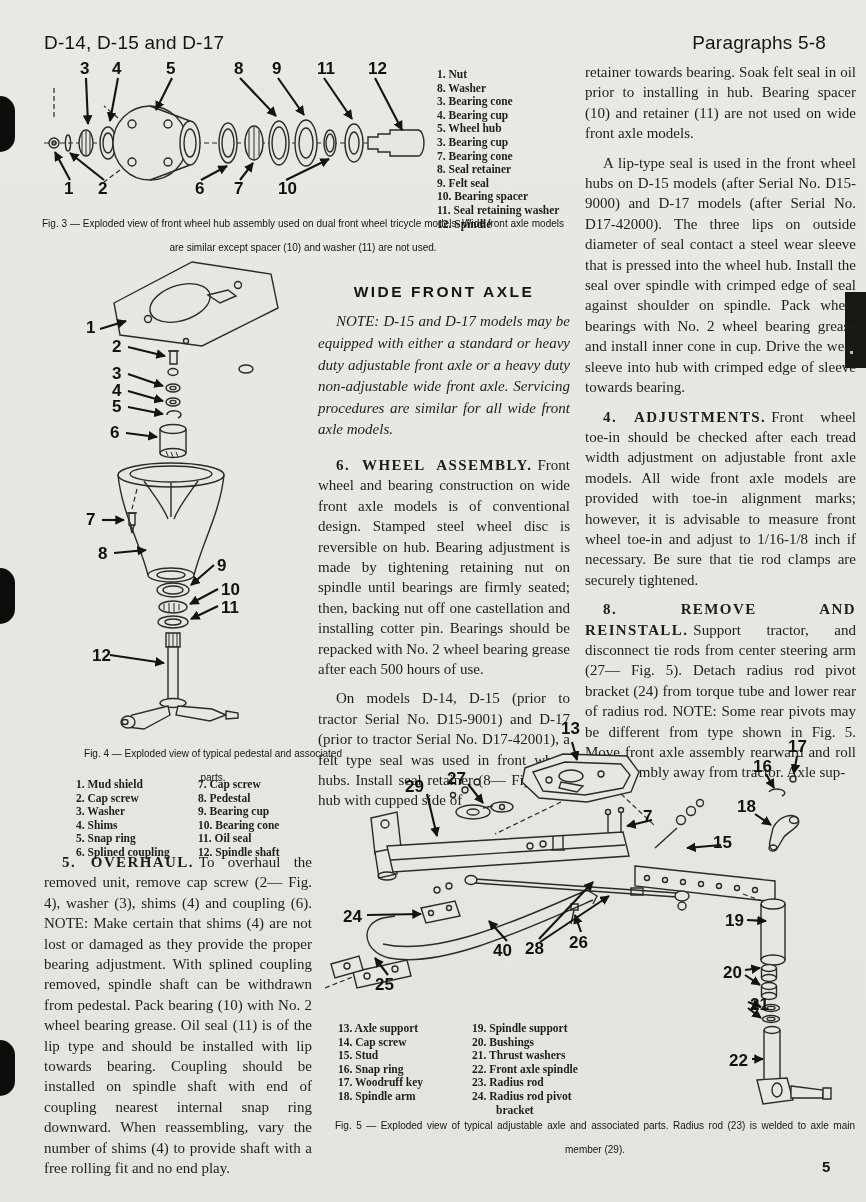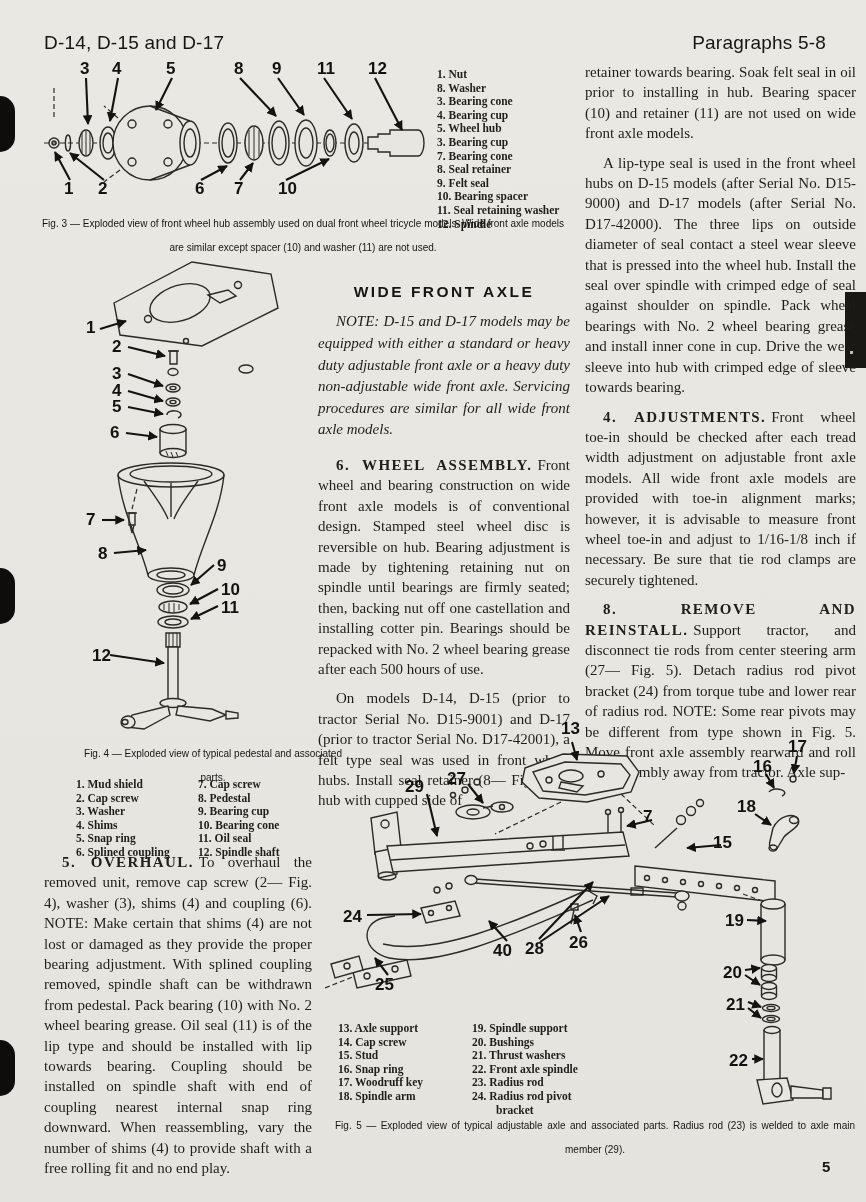--- a/index.html
+++ b/index.html
@@ -478,21 +478,21 @@
       <line class="ldr" x1="102" y1="76" x2="112" y2="118" marker-end="url(#ah5)"></line>
     </svg>
     <span class="co" style="left:236px;top:2px">13</span>
     <span class="co" style="left:318px;top:90px">7</span>
     <span class="co" style="left:388px;top:116px">15</span>
     <span class="co" style="left:428px;top:40px">16</span>
     <span class="co" style="left:463px;top:20px">17</span>
     <span class="co" style="left:412px;top:80px">18</span>
     <span class="co" style="left:400px;top:194px">19</span>
     <span class="co" style="left:398px;top:246px">20</span>
-    <span class="co" style="left:401px;top:278px">21</span>
+    <span class="co" style="left:425px;top:278px">21</span>
     <span class="co" style="left:404px;top:334px">22</span>
     <span class="co" style="left:168px;top:224px">40</span>
     <span class="co" style="left:18px;top:190px">24</span>
     <span class="co" style="left:50px;top:258px">25</span>
     <span class="co" style="left:244px;top:216px">26</span>
     <span class="co" style="left:122px;top:52px">27</span>
     <span class="co" style="left:200px;top:222px">28</span>
     <span class="co" style="left:80px;top:60px">29</span>
   </div>
 

